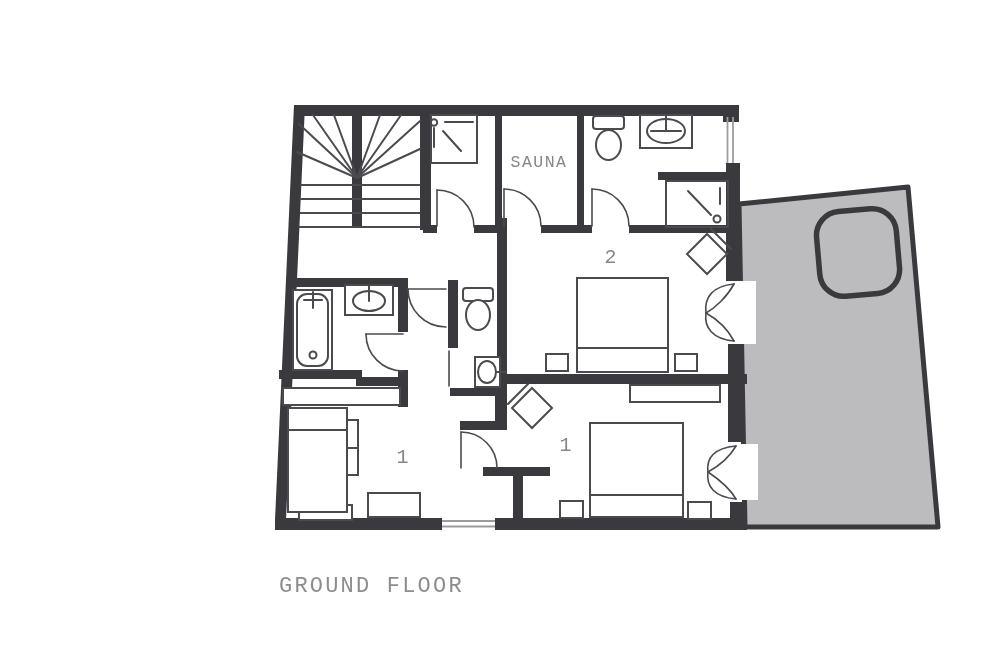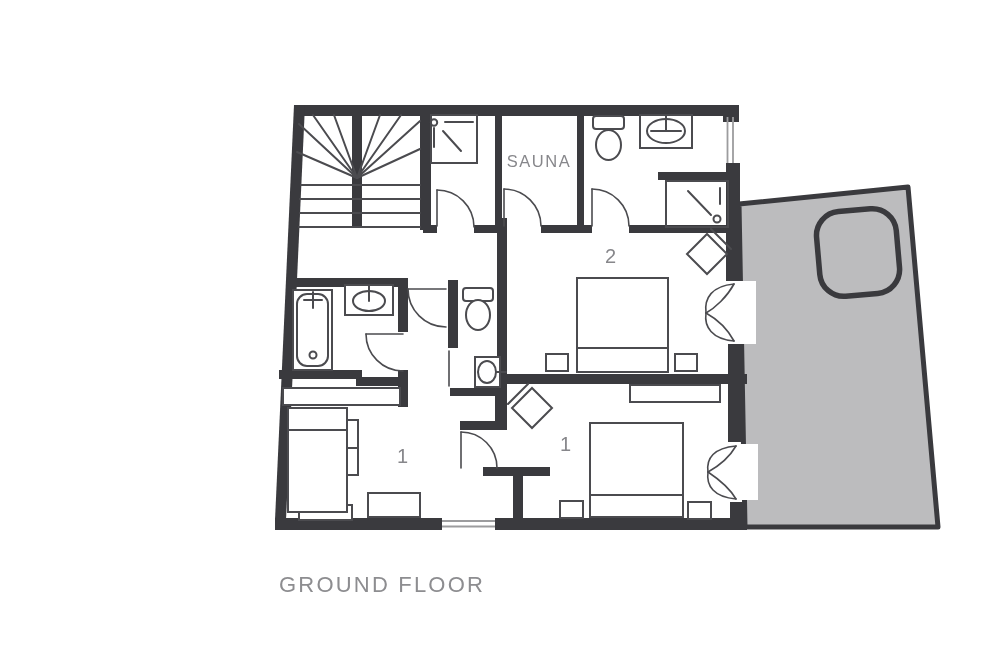--- a/index.html
+++ b/index.html
@@ -1,17 +1,17 @@
 <!DOCTYPE html>
 <html style="--wall: #3a3a3e; --line: #4b4b4f; --furniture: #4b4b4f; --label: #87878b; --title: #8d8d90; --terrace_fill: #bcbcbe; --window_line: #9c9c9e; --background: #ffffff;"><head>
 <meta charset="utf-8">
 <style>
   html,body{margin:0;padding:0;background:var(--background,#fff);}
   .stage{position:relative;width:1000px;height:667px;background:var(--background,#fff);overflow:hidden;
-         font-family:Liberation Sans, sans-serif;}
+         font-family:Liberation Mono, monospace;}
   svg{display:block;}
   .wall{fill:var(--wall,#3a3a3e);stroke:none;}
   .thin{stroke:var(--line,#4b4b4f);stroke-width:2;fill:none;stroke-linecap:round;}
   .furn{stroke:var(--furniture,#4b4b4f);stroke-width:2;fill:#ffffff;}
   .furnline{stroke:var(--furniture,#4b4b4f);stroke-width:2;fill:none;stroke-linecap:round;}
   .door{stroke:var(--line,#4b4b4f);stroke-width:1.6;fill:none;stroke-linecap:round;}
   .winline{stroke:var(--window_line,#9c9c9e);stroke-width:1.8;fill:none;}
   .terrace{fill:var(--terrace_fill,#bcbcbe);stroke:var(--wall,#3a3a3e);stroke-width:5;stroke-linejoin:round;}
   .hottub{fill:var(--terrace_fill,#bcbcbe);stroke:var(--wall,#3a3a3e);stroke-width:5.5;}
   .opening{fill:#ffffff;stroke:none;}

